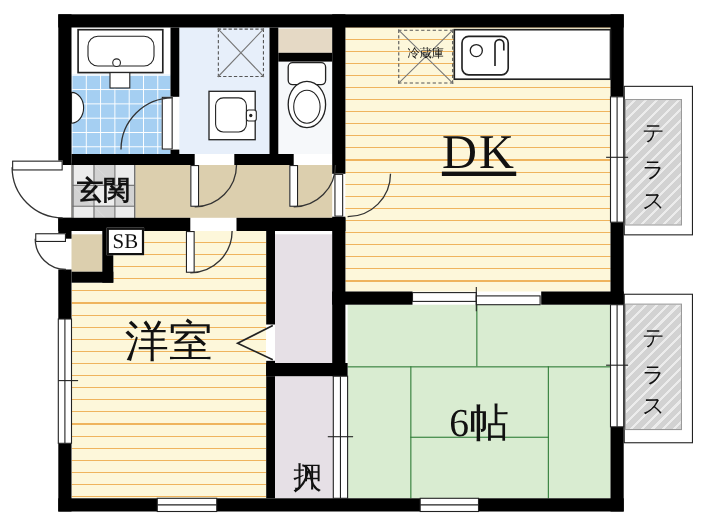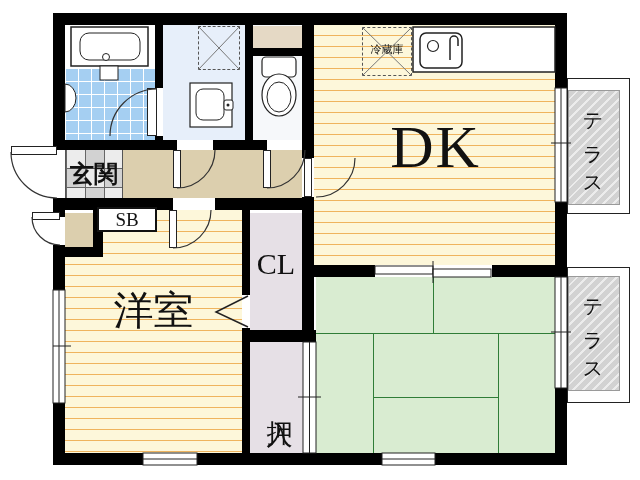--- a/index.html
+++ b/index.html
@@ -106,21 +106,21 @@
   <div class="w" style="left:253px;top:48px;width:49px;height:8px;"></div>
 
   <div class="leaf" style="left:11px;top:146px;width:46px;height:9px;"></div>
   <div class="leaf" style="left:32px;top:212px;width:28px;height:8px;"></div>
   <div class="leaf" style="left:147px;top:88px;width:10px;height:48px;"></div>
   <div class="leaf" style="left:173px;top:150px;width:8px;height:38px;"></div>
   <div class="leaf" style="left:263px;top:150px;width:8px;height:38px;"></div>
   <div class="leaf" style="left:304px;top:158px;width:8px;height:39px;"></div>
   <div class="leaf" style="left:169px;top:210px;width:8px;height:38px;"></div>
 
-  <div class="sbbox" style="left:97px;top:207px;width:60px;height:25px;">
+  <div class="sbbox" style="left:97px;top:207px;width:34px;height:25px;">
     <span style="font-size:19px;">SB</span>
   </div>
 
   <div class="dashbox" style="left:198px;top:26px;width:42px;height:44px;"></div>
   <div class="dashbox" style="left:362px;top:27px;width:50px;height:49px;"></div>
 
   <svg id="fixture-svg" width="640" height="480" viewBox="0 0 640 480">
 
     <path d="M 11 152 A 46 46 0 0 0 57 198" fill="none" stroke="#333" stroke-width="1.2"></path>
     <path d="M 32 217 A 28 28 0 0 0 60 245" fill="none" stroke="#333" stroke-width="1.2"></path>
@@ -195,19 +195,19 @@
     </g>
 
     <g>
       <rect x="303" y="342" width="13" height="111" fill="#fff" stroke="#222" stroke-width="1"></rect>
       <line x1="309.5" y1="342" x2="309.5" y2="453" stroke="#222" stroke-width="1"></line>
       <line x1="298" y1="397" x2="321" y2="397" stroke="#222" stroke-width="1"></line>
     </g>
   </svg>
 
   <div class="label" style="left:65px;top:162px;width:58px;font-size:24px;font-weight:bold;">玄関</div>
-  <div class="label" style="left:250px;top:248px;width:52px;font-size:30px;">CL</div>
   <div class="label vtext" style="left:261px;top:358px;width:32px;height:84px;font-size:26px;">押入</div>
-  <div class="label" style="left:314px;top:116px;width:243px;font-size:60px;letter-spacing:2px;">DK</div>
+  <div class="label" style="left:314px;top:116px;width:243px;font-size:44px;letter-spacing:2px;text-decoration:underline;">DK</div>
   <div class="label" style="left:65px;top:290px;width:177px;font-size:40px;text-align:center;">洋室</div>
+  <div class="label" style="left:316px;top:366px;width:239px;font-size:36px;">6帖</div>
   <div class="label" style="left:362px;top:44px;width:50px;font-size:11px;font-family:'Liberation Sans','DejaVu Sans',sans-serif;">冷蔵庫</div>
 
 </div>
 
 </body></html>

